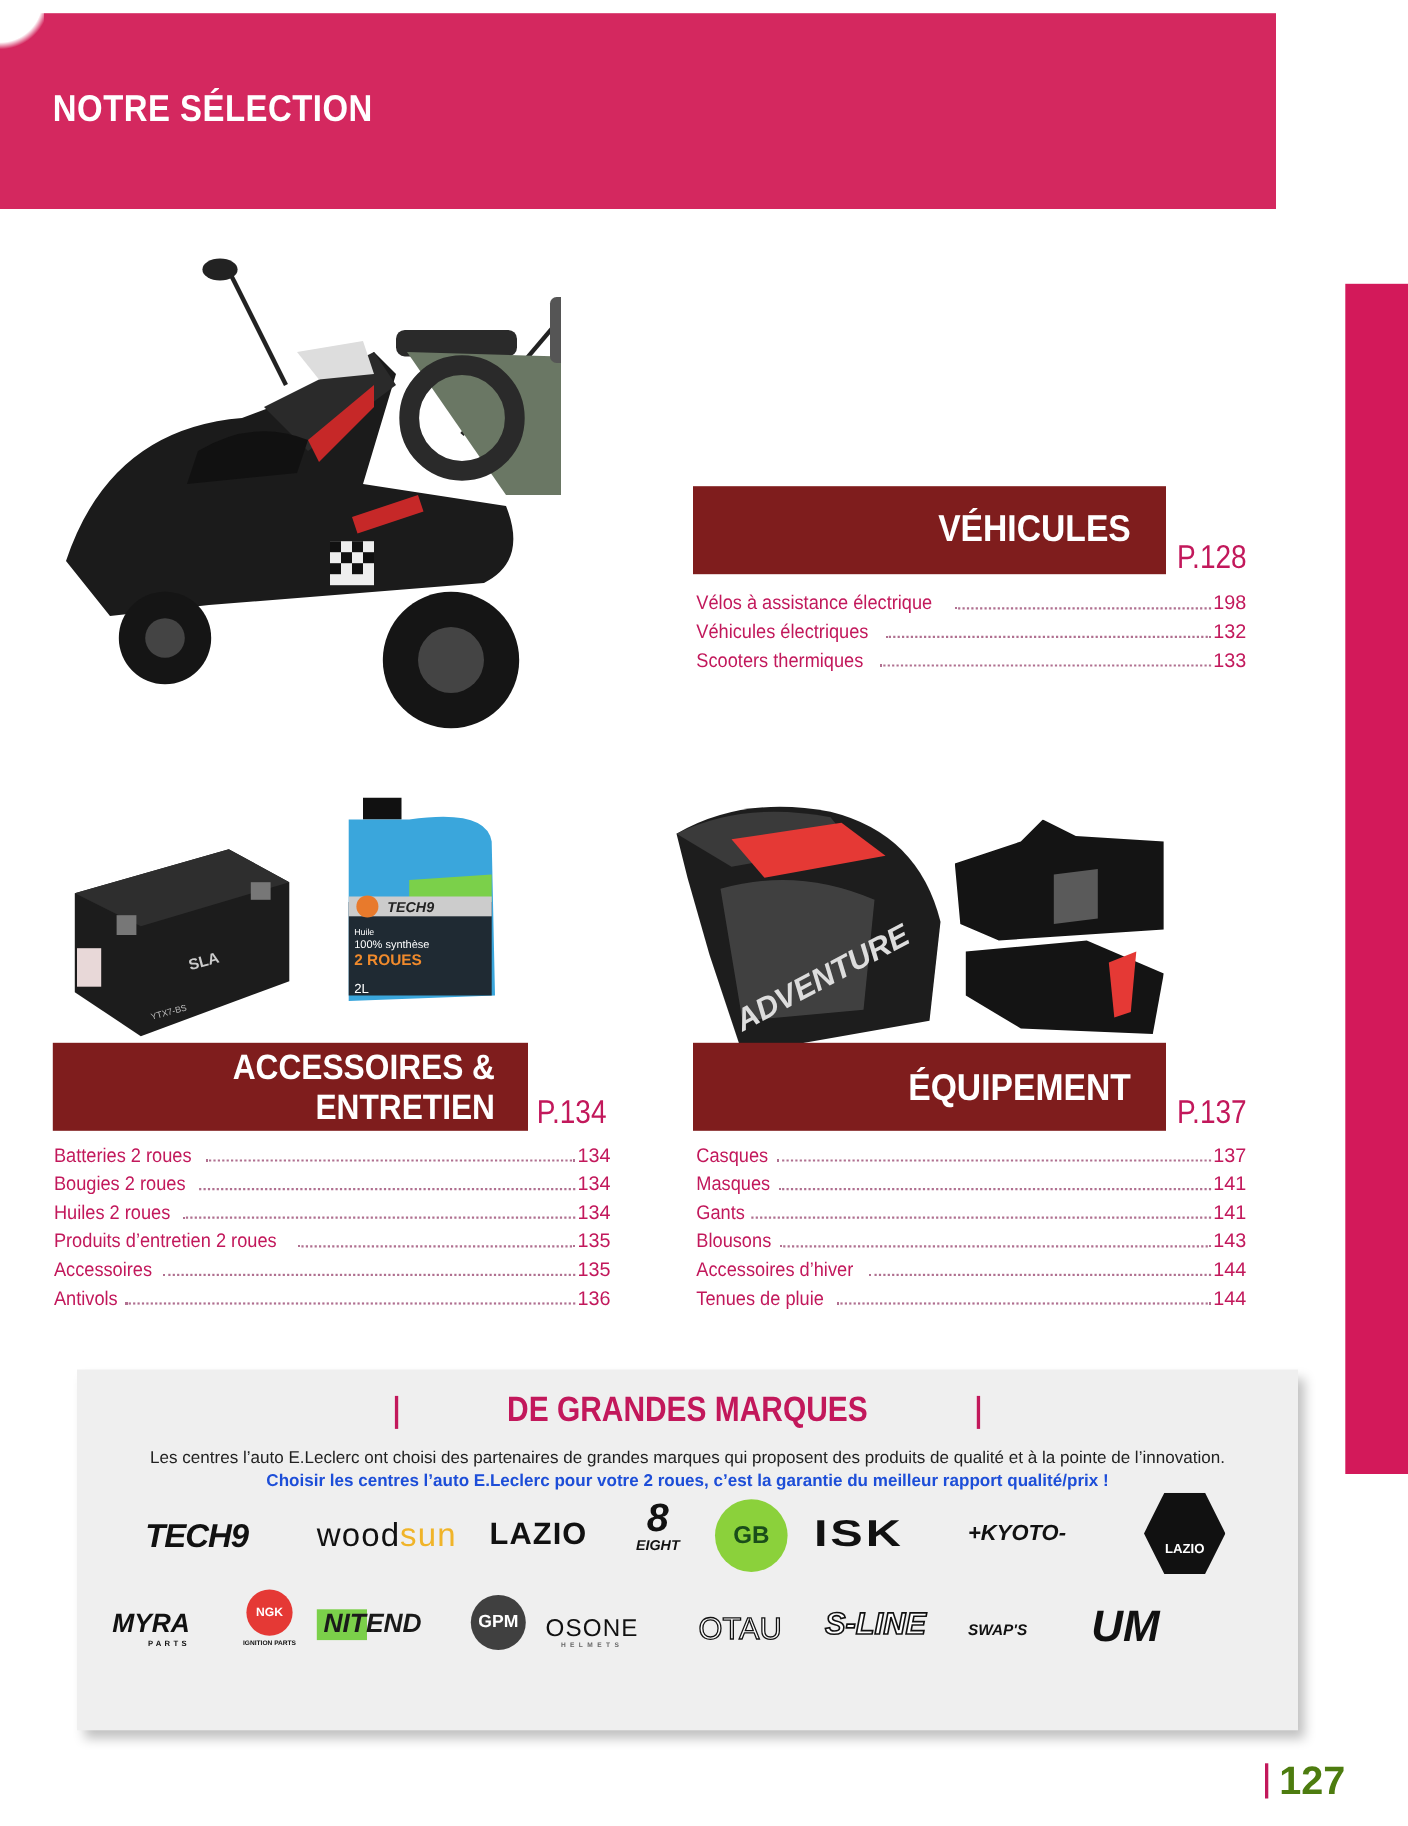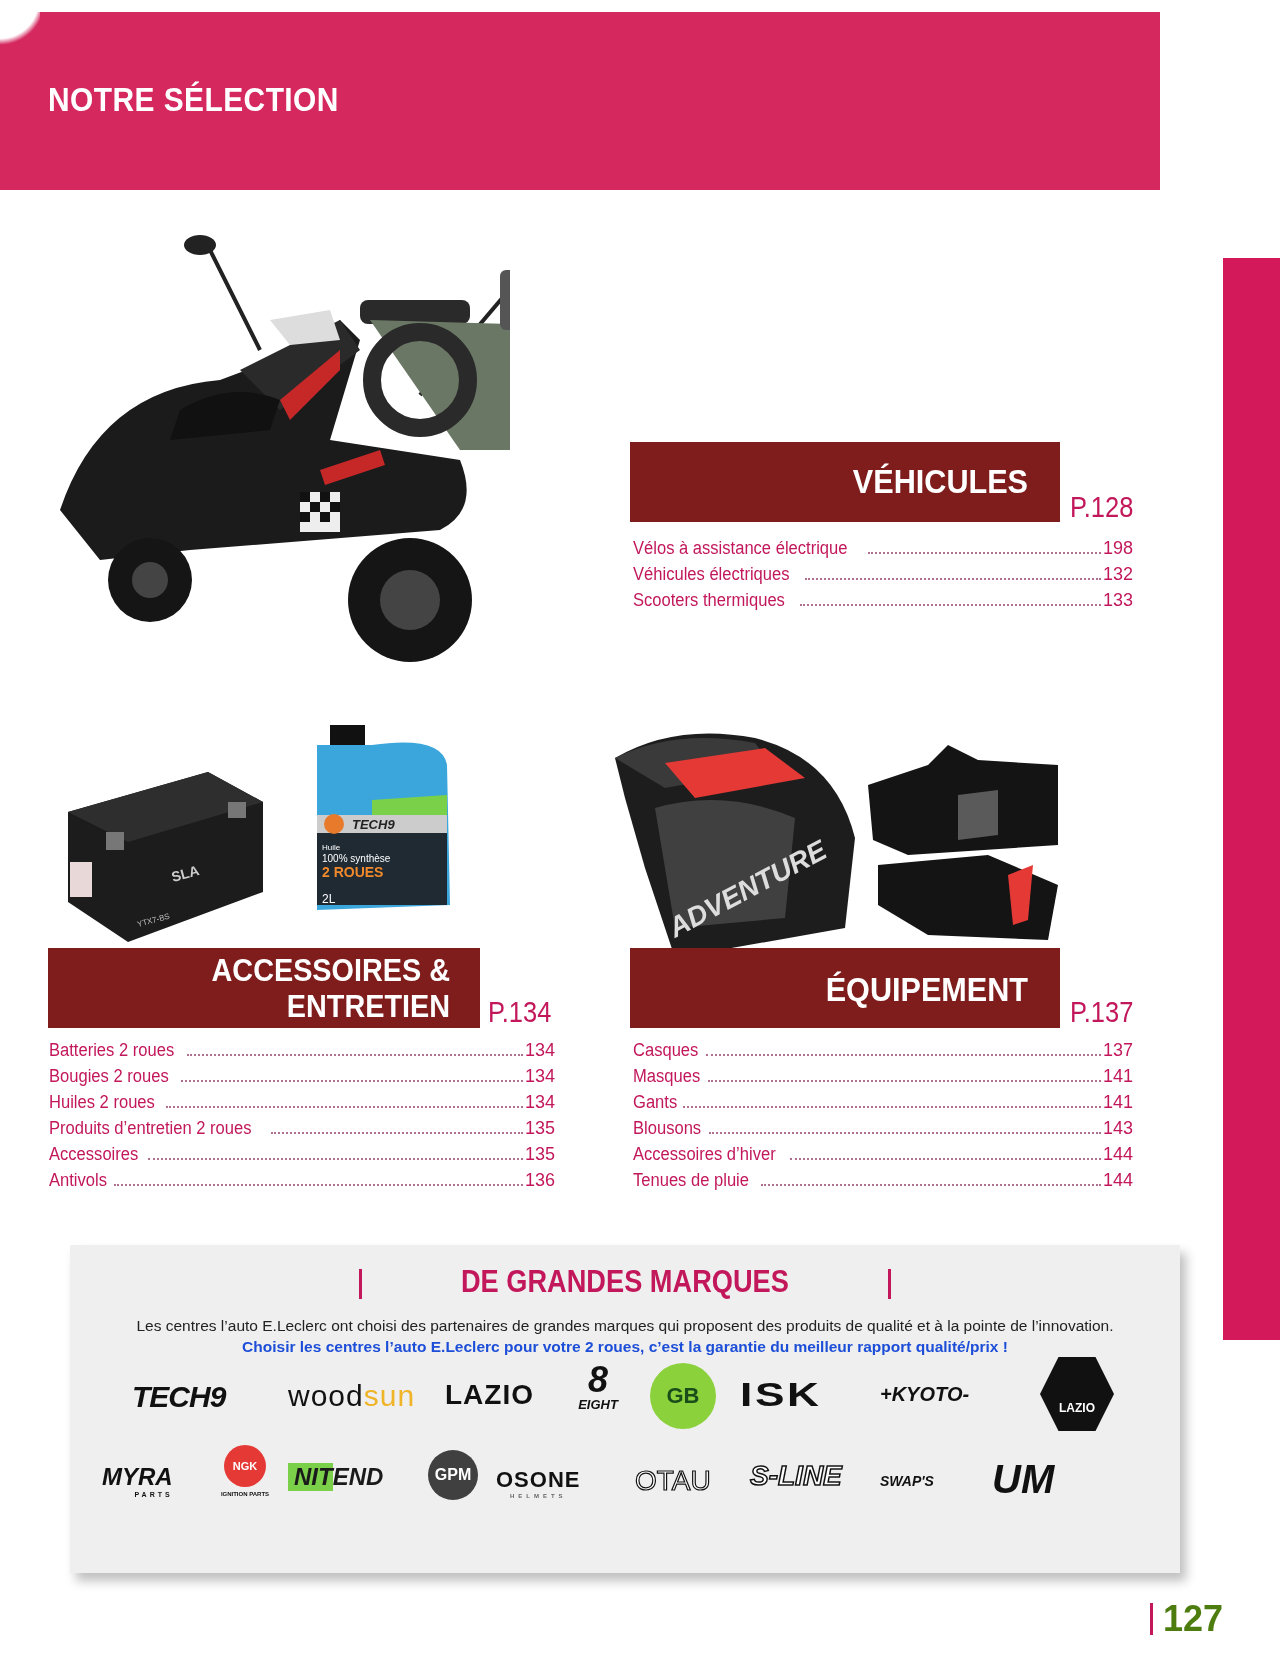--- a/index.html
+++ b/index.html
@@ -240,21 +240,21 @@
     <span style="font-size:24px;font-style:italic;font-weight:900;">MYRA</span>
     <div style="font-size:7px;letter-spacing:3px;text-align:right;">PARTS</div>
   </div>
   <div class="logo" style="left:150px;top:200px;width:50px;text-align:center;">
     <div style="width:42px;height:42px;border-radius:50%;background:#e53935;color:#fff;font-size:11px;line-height:42px;margin:0 auto;">NGK</div>
     <div style="font-size:6px;margin-top:4px;white-space:normal;">IGNITION PARTS</div>
   </div>
   <div class="logo" style="left:218px;top:218px;font-size:24px;font-style:italic;font-weight:900;color:#1a1a1a;background:linear-gradient(90deg,#7bd04a 0,#7bd04a 45%,transparent 45%);padding:0 6px;">NITEND</div>
   <div class="logo" style="left:358px;top:205px;width:50px;height:50px;border-radius:50%;background:#404040;color:#fff;text-align:center;line-height:50px;font-size:16px;">GPM</div>
   <div class="logo" style="left:426px;top:222px;text-align:center;">
-    <div style="font-size:22px;font-weight:700;letter-spacing:1px;">OSONE</div>
+    <div style="font-size:22px;font-weight:400;letter-spacing:1px;">OSONE</div>
     <div style="font-size:6px;letter-spacing:4px;color:#666;">HELMETS</div>
   </div>
   <div class="logo" style="left:565px;top:220px;font-size:28px;font-weight:normal;color:#fff;-webkit-text-stroke:1.2px #111;">OTAU</div>
   <div class="logo" style="left:680px;top:215px;font-size:28px;font-style:italic;font-weight:900;color:#fff;-webkit-text-stroke:1.5px #111;">S-LINE</div>
   <div class="logo" style="left:810px;top:228px;font-size:14px;font-style:italic;font-weight:900;">SWAP'S</div>
   <div class="logo" style="left:922px;top:212px;font-size:40px;font-style:italic;font-weight:900;">UM</div>
 </div>
 
 <div class="page-num">
   <span class="bar"></span><span>127</span>

